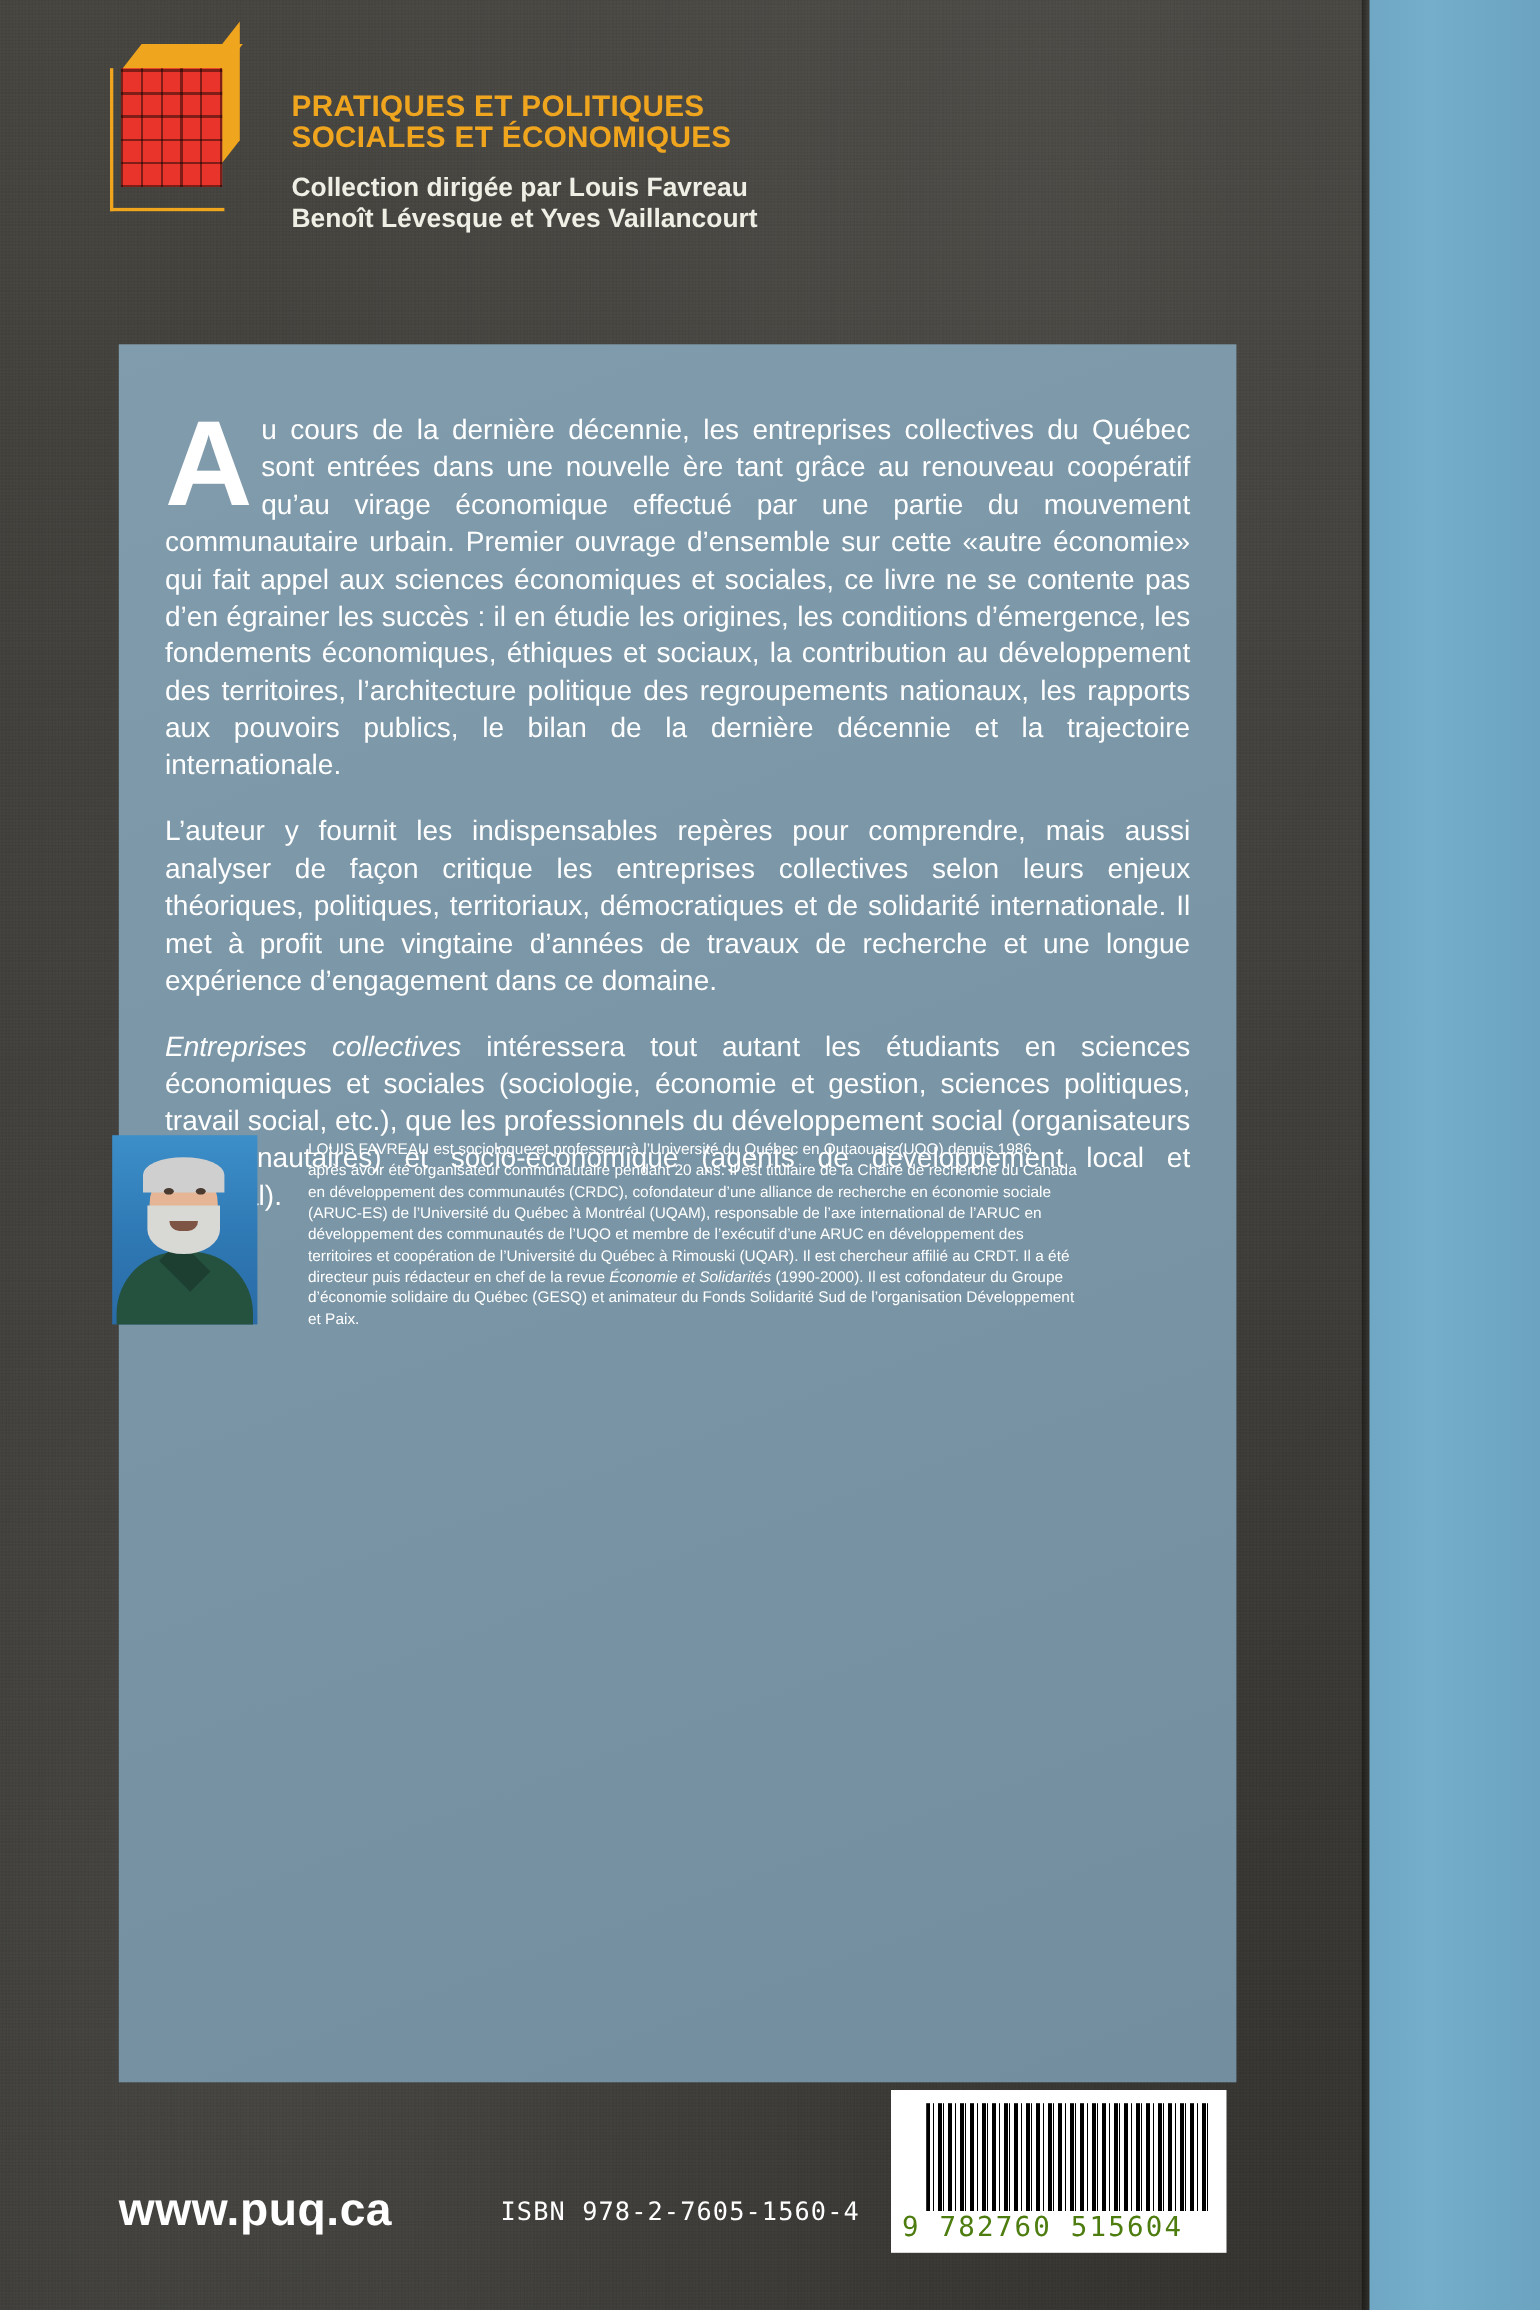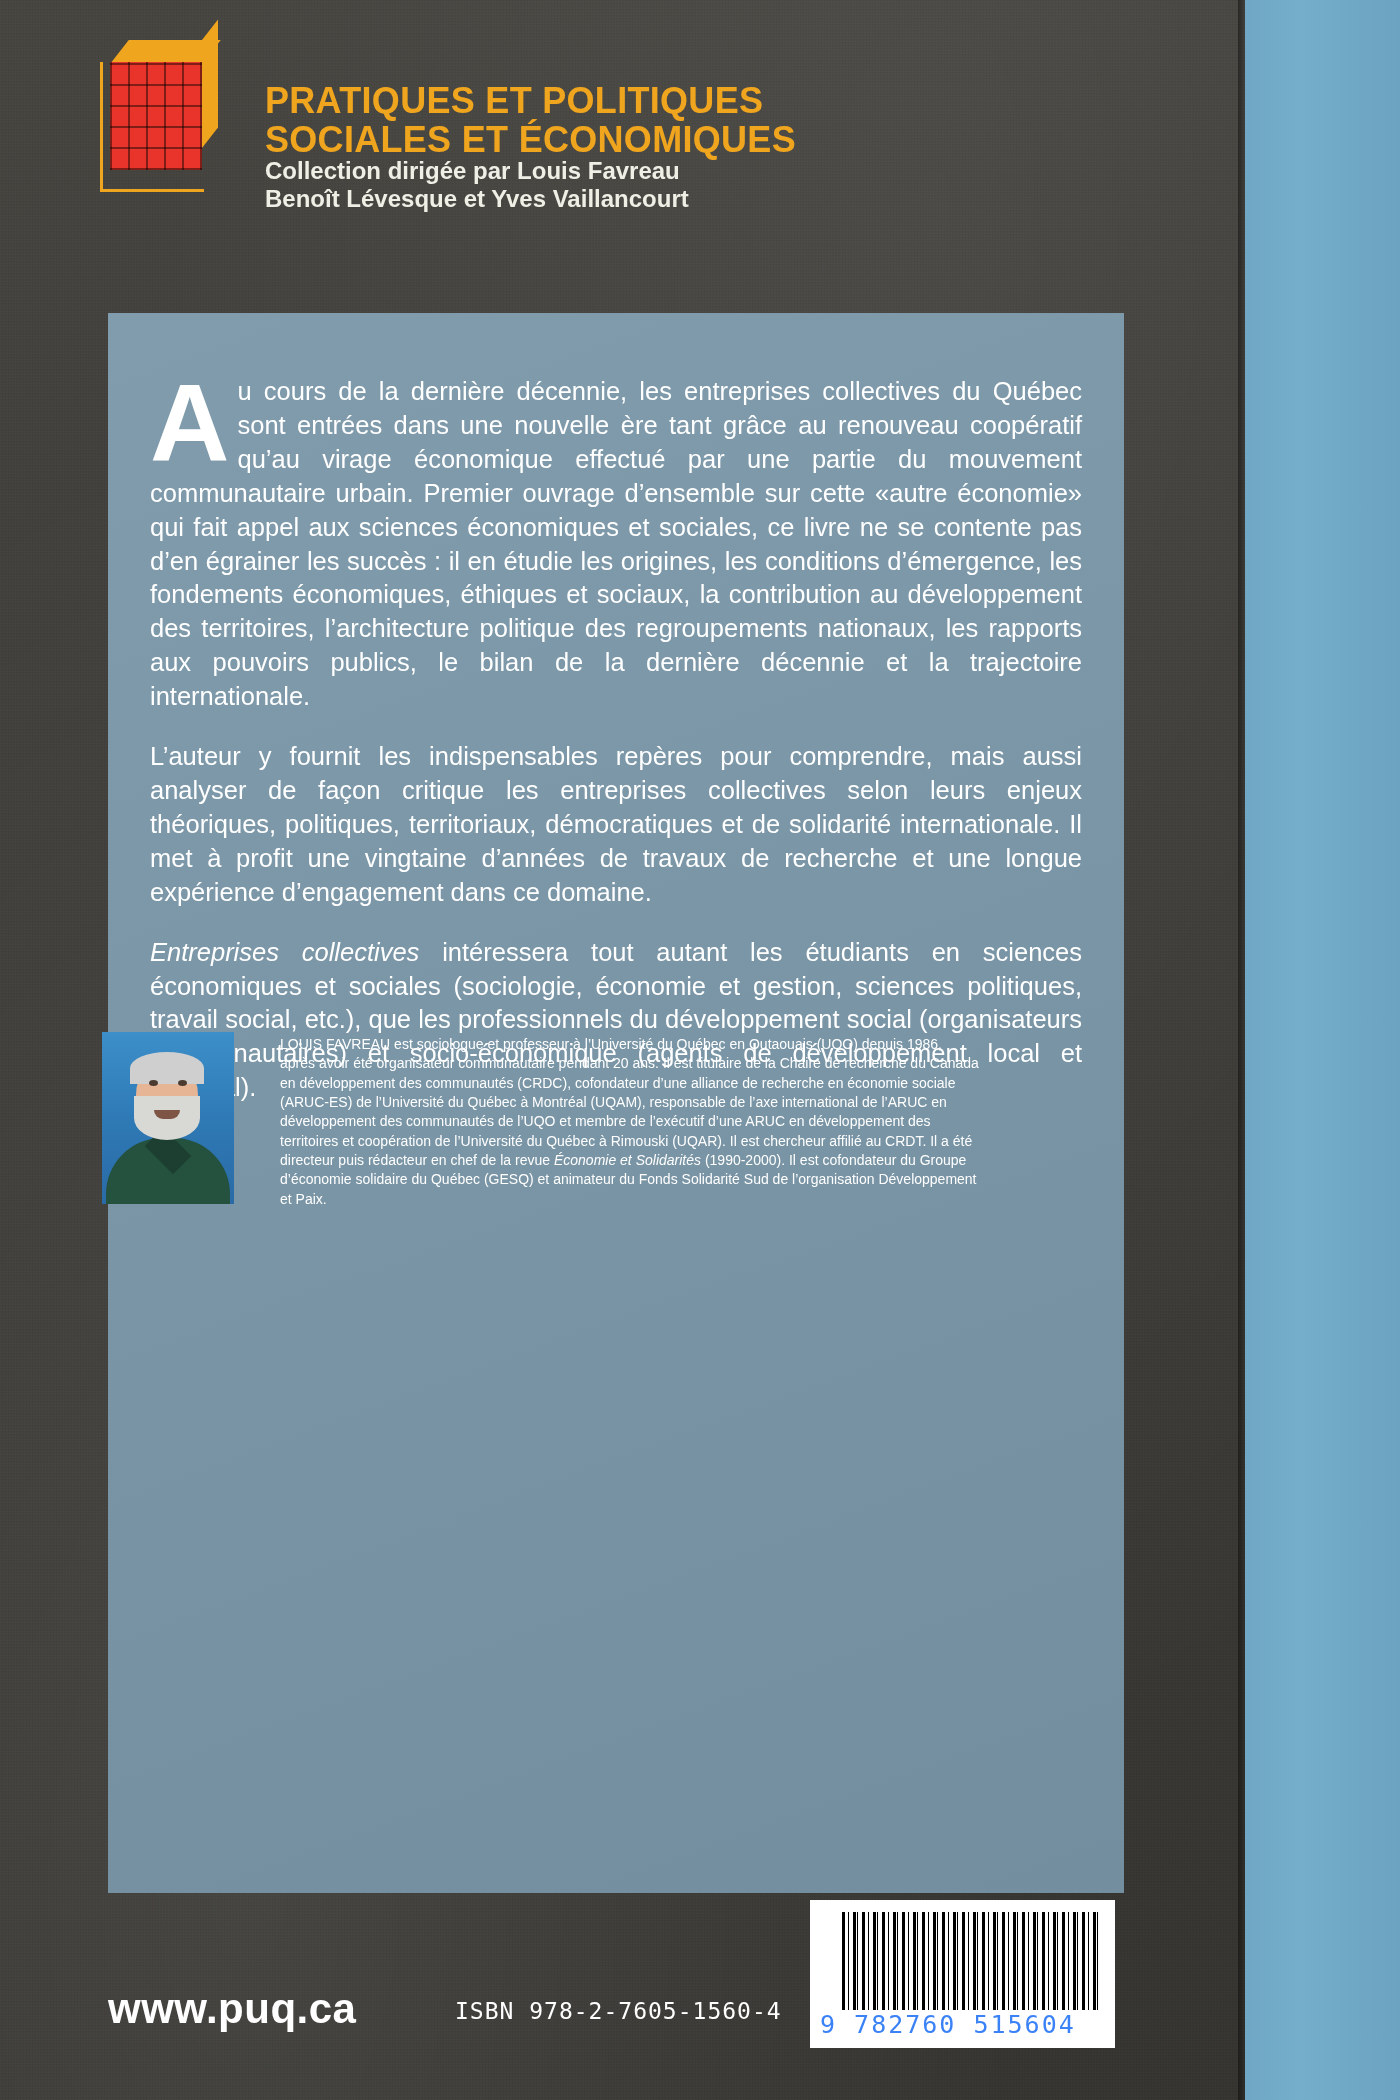--- a/index.html
+++ b/index.html
@@ -125,21 +125,21 @@
     background: #f0a51e;
   }
 
   .coll-title {
     position: absolute;
     left: 165px;
     top: 42px;
     width: 620px;
     color: #f0a51e;
     font-weight: bold;
-    font-size: 36px;
+    font-size: 27px;
     line-height: 1.08;
     letter-spacing: 0.3px;
   }
   .coll-sub {
     position: absolute;
     left: 165px;
     top: 117px;
     width: 640px;
     color: #efefe6;
     font-size: 24px;
@@ -315,21 +315,21 @@
       #fff 14px, #fff 15px,
       #000 15px, #000 16px,
       #fff 16px, #fff 20px
     );
   }
   .barcode-digits {
     position: absolute;
     left: 10px;
     top: 110px;
     width: 285px;
-    color: #3b82f6;
+    color: #4d7c0f;
     font-family: "DejaVu Sans Mono", monospace;
     font-size: 25px;
     letter-spacing: 2px;
     white-space: nowrap;
   }
 </style>
 </head>
 <body>
 
 <div class="page">

